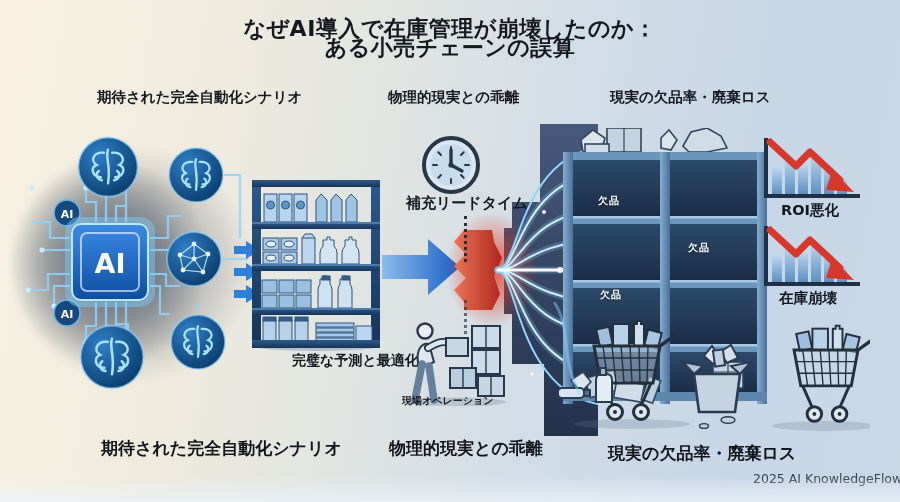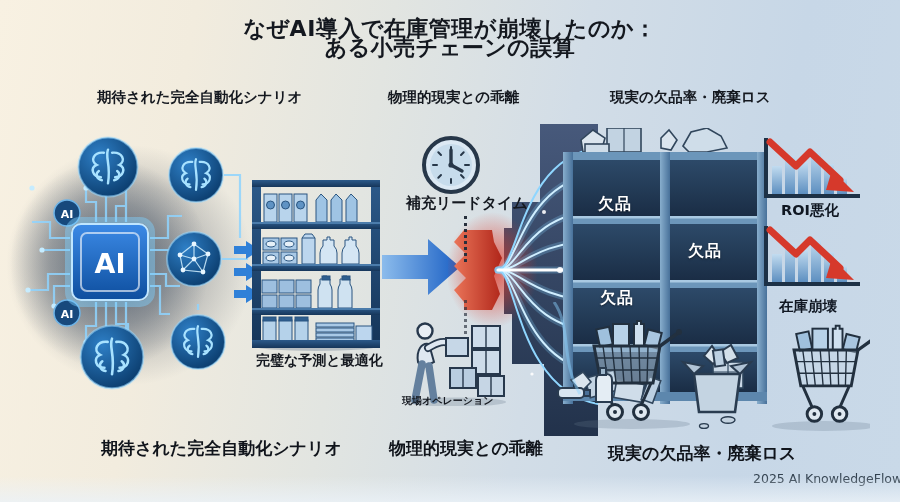--- a/index.html
+++ b/index.html
@@ -7,22 +7,22 @@
   #stage{position:relative;width:900px;height:502px;overflow:hidden;
     background:linear-gradient(100deg,#f8f1e2 0%,#f2ecde 20%,#e2e5e1 40%,#d2dde7 60%,#c7d7e7 82%,#c9d9e8 100%);}
   .blob{position:absolute;left:-35px;top:105px;width:330px;height:320px;border-radius:50%;
     background:radial-gradient(closest-side,rgba(70,80,96,.42),rgba(70,80,96,.22) 50%,rgba(70,80,96,0) 75%);}
   .bottomfade{position:absolute;left:0;bottom:0;width:100%;height:26px;
     background:linear-gradient(180deg,rgba(235,242,248,0),rgba(235,242,248,.8));}
   .t{position:absolute;color:#14181f;font-weight:bold;white-space:nowrap;}
   .title{left:0;right:0;text-align:center;font-size:22px;letter-spacing:.5px;}
   .hdr{font-size:14.5px;}
   .ftr{font-size:17px;color:#10141b;}
-  .cap{font-size:14px;}
-  .stockout{color:#fff;font-size:16px;letter-spacing:1px;text-shadow:0 1px 2px rgba(0,0,0,.5);}
+  .cap{font-size:14px;margin-left:36px;}
+  .stockout{color:#fff;font-size:10px;letter-spacing:1px;text-shadow:0 1px 2px rgba(0,0,0,.5);}
   .chartlbl{font-size:14.5px;color:#101722;}
   .credit{position:absolute;font-size:12.5px;font-weight:normal;color:#32414f;white-space:nowrap;}
   .dotline{position:absolute;width:0;border-left:3px dotted #272f3c;}
   svg{position:absolute;display:block;}
 </style>
 </head>
 <body>
 
 <div id="stage">
   <div class="blob"></div>
@@ -426,21 +426,21 @@
         <rect x="25" y="20" width="10" height="38"></rect>
       <rect x="38" y="26" width="10" height="32"></rect>
         <rect x="51" y="16" width="10" height="42"></rect>
       <rect x="64" y="28" width="10" height="30"></rect>
         <rect x="77" y="42" width="10" height="16"></rect>
     </g>
     <path d="M6,2 L6,60 L100,60" stroke="#1d3146" stroke-width="4" fill="none"></path>
     <path d="M10,6 L36,30 L50,16 L80,44" stroke="#d6392b" stroke-width="7" fill="none" stroke-linecap="round" stroke-linejoin="round"></path>
     <polygon points="72,34 94,56 66,54" fill="#d6392b"></polygon>
   </svg>
-  <div class="t chartlbl" style="left:779px;top:297px;">在庫崩壊</div>
+  <div class="t chartlbl" style="left:779px;top:289px;">在庫崩壊</div>
 
   <div class="t ftr" style="left:101px;top:437px;">期待された完全自動化シナリオ</div>
   <div class="t ftr" style="left:389px;top:437px;">物理的現実との乖離</div>
   <div class="t ftr" style="left:608px;top:442px;">現実の欠品率・廃棄ロス</div>
 
   <div class="credit" style="left:753px;top:471px;">2025 AI KnowledgeFlow</div>
 
   <div class="bottomfade"></div>
 </div>
 

